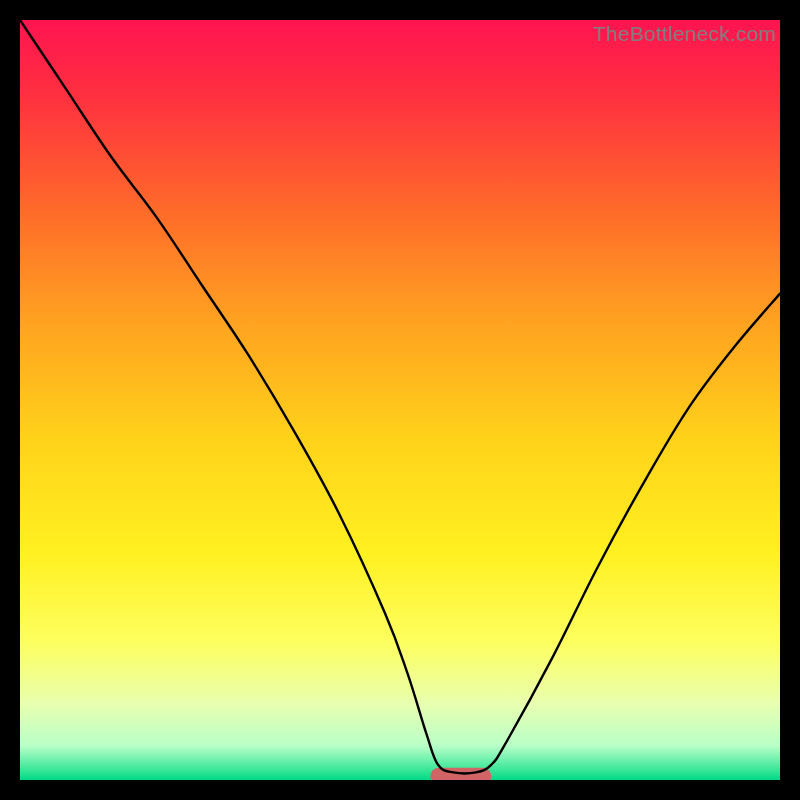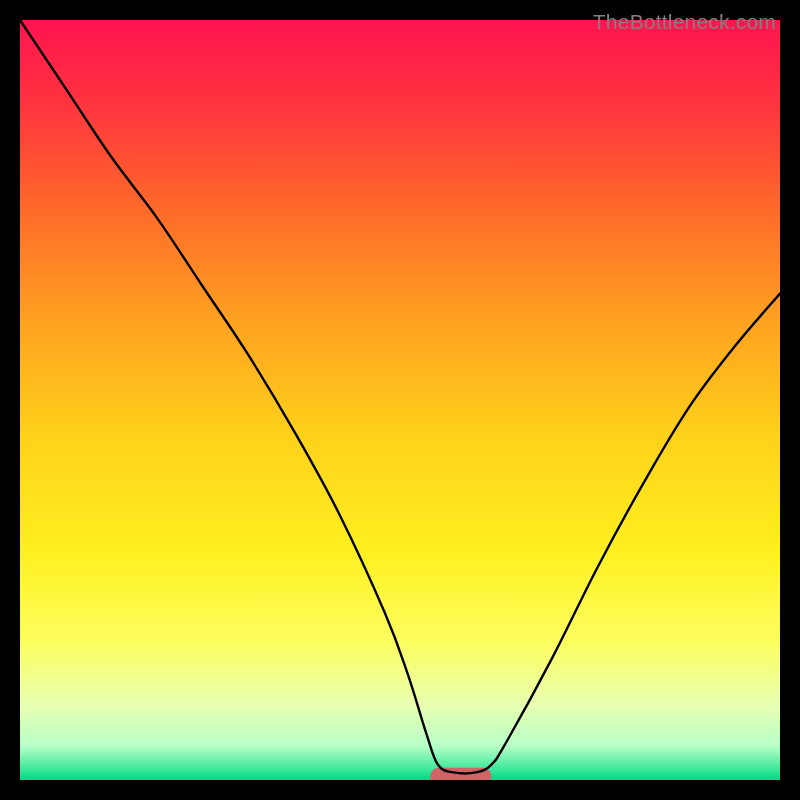--- a/index.html
+++ b/index.html
@@ -20,21 +20,21 @@
   .plot-area {
     position: absolute;
     left: 20px;
     top: 20px;
     width: 760px;
     height: 760px;
     overflow: hidden;
   }
   .watermark {
     position: absolute;
-    top: 10px;
+    top: 22px;
     right: 24px;
     color: #808080;
     font-size: 21px;
     font-weight: 500;
     letter-spacing: 0.2px;
     z-index: 10;
     user-select: none;
   }
   svg { display: block; }
 </style>

